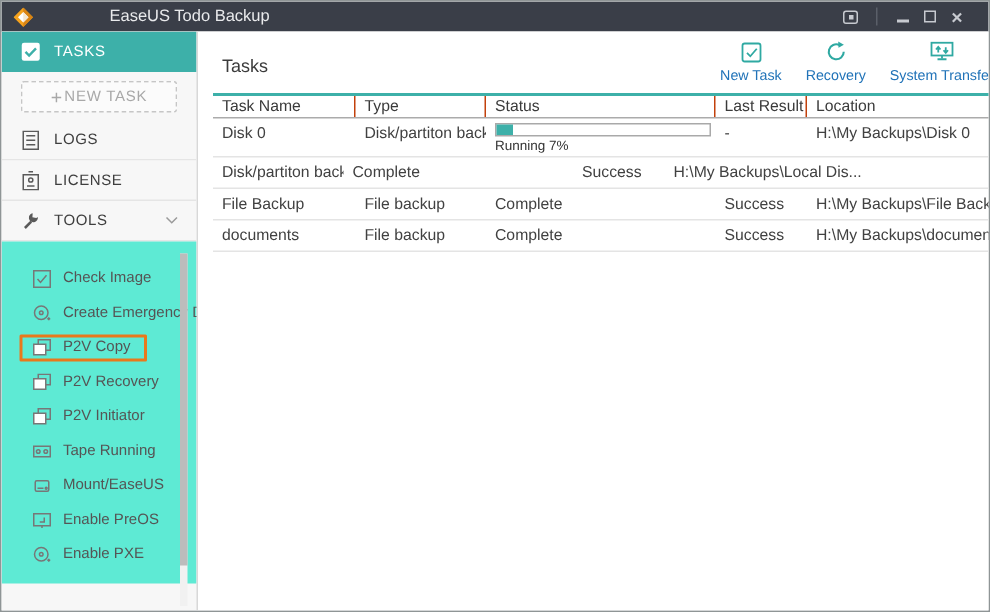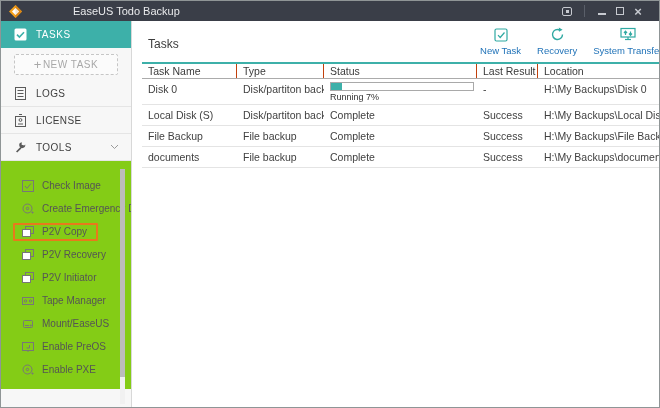--- a/index.html
+++ b/index.html
@@ -43,21 +43,21 @@
     color:#a8a8a8; font-size:10px; letter-spacing:.5px; cursor:pointer;
   }
   .new-task-btn .plus{ font-size:13px; margin-right:1px; line-height:0; }
   .nav-item{
     height:27px; display:flex; align-items:center; padding-left:13px; gap:9px;
     border-bottom:1px solid #e5e5e5; background:#f7f7f7; cursor:pointer;
   }
   .nav-item:first-of-type{ border-top:1px solid #e5e5e5; }
   .nav-item .lbl{ color:#3e3e3e; font-size:10px; letter-spacing:.4px; }
   .nav-item .chev{ margin-left:auto; margin-right:12px; display:flex; }
-  .submenu{ background:#84cc16; padding-top:13px; height:calc(100% - 158px); }
+  .submenu{ background:#5eead4; padding-top:13px; height:calc(100% - 158px); }
   .sub-item{ height:23px; display:flex; align-items:center; padding-left:12px; cursor:pointer; }
   .sub-inner{
     display:inline-flex; align-items:center; gap:8px;
     border:2px solid transparent; padding:1px 9px 1px 7px; border-radius:1px;
   }
   .sub-item.highlighted .sub-inner{ border-color:#e8791c; }
   .sub-item .lbl{ color:#555; font-size:10px; white-space:nowrap; }
   .sb-track{ position:absolute; right:6px; top:148px; bottom:3px; width:5px; background:#f1f1f1; }
   .sb-thumb{ width:100%; height:208px; background:#bcbcbc; }
   
@@ -250,21 +250,21 @@
 
         <div class="sub-item">
           <span class="sub-inner">
             <span>
               <svg width="12" height="12" viewBox="0 0 12 12" fill="none" stroke="#777">
                 <rect x="0.5" y="2.5" width="11" height="7"></rect>
                 <circle cx="3.5" cy="6" r="1.2"></circle>
                 <circle cx="8.5" cy="6" r="1.2"></circle>
               </svg>
             </span>
-            <span class="lbl">Tape Manager</span>
+            <span class="lbl">Tape Running</span>
           </span>
         </div>
 
         <div class="sub-item">
           <span class="sub-inner">
             <span>
               <svg width="12" height="12" viewBox="0 0 12 12" fill="none" stroke="#777">
                 <rect x="1.5" y="2.5" width="9" height="7" rx="1"></rect>
                 <line x1="3" y1="7.5" x2="7" y2="7.5"></line>
                 <circle cx="8.8" cy="7.5" r="0.6"></circle>
@@ -362,21 +362,20 @@
             <div class="progress-bar">
               <div class="progress-fill" style="width: 8%;"></div>
             </div>
             <div class="progress-label">Running 7%</div>
           </div>
           <div class="td c-result">-</div>
           <div class="td c-loc">H:\My Backups\Disk 0</div>
         </div>
 
         <div class="trow row-std">
-          <div class="td c-name">Local Disk (S)</div>
           <div class="td c-type">Disk/partiton backup</div>
           <div class="td c-status">Complete</div>
           <div class="td c-result">Success</div>
           <div class="td c-loc">H:\My Backups\Local Dis...</div>
         </div>
 
         <div class="trow row-std">
           <div class="td c-name">File Backup</div>
           <div class="td c-type">File backup</div>
           <div class="td c-status">Complete</div>

